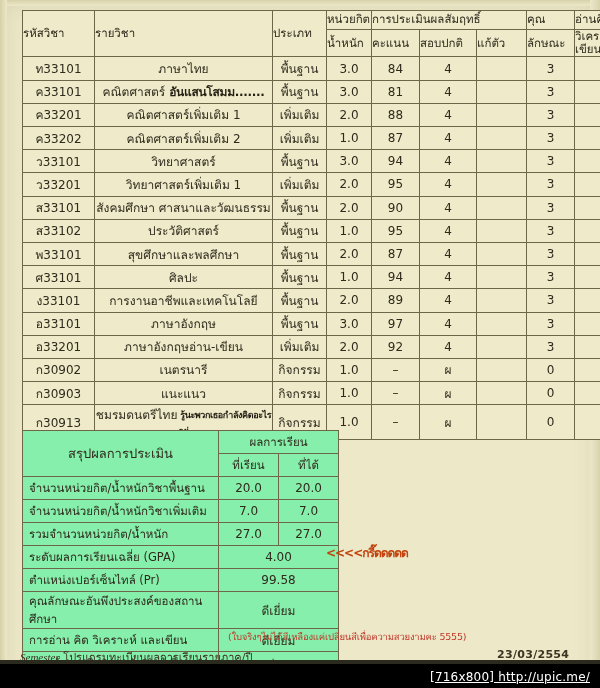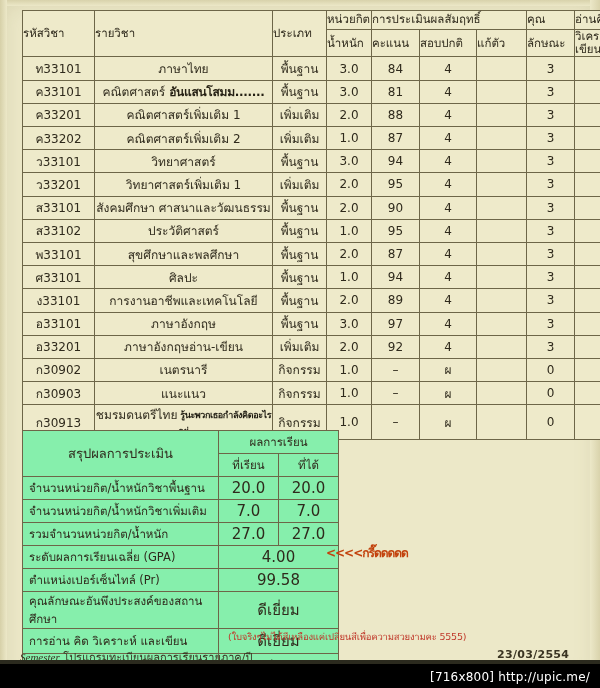--- a/index.html
+++ b/index.html
@@ -138,21 +138,21 @@
   table.summary thead th.title-cell {
     font-size: 13px;
     height: 40px;
   }
   table.summary td.label {
     text-align: left;
     font-size: 11.5px;
   }
   table.summary td.val {
     text-align: center;
-    font-size: 15px;
+    font-size: 12px;
   }
   .sum-col-label { width: 196px; }
   .sum-col-a { width: 60px; }
   .sum-col-b { width: 60px; }
 
   
   .annot-scream {
     position: absolute;
     left: 326px;
     top: 543px;
@@ -209,20 +209,21 @@
   }
   .watermark-text {
     position: absolute;
     right: 10px;
     bottom: 4px;
     color: #ffffff;
     font-size: 12px;
     font-family: "DejaVu Sans", "Liberation Sans", sans-serif;
     white-space: nowrap;
     letter-spacing: 0.2px;
+    text-decoration: underline;
   }
   .bar-sep {
     position: absolute;
     left: 0;
     bottom: 24px;
     width: 600px;
     height: 4px;
     background: #2b2a1e;
   }
 </style>

